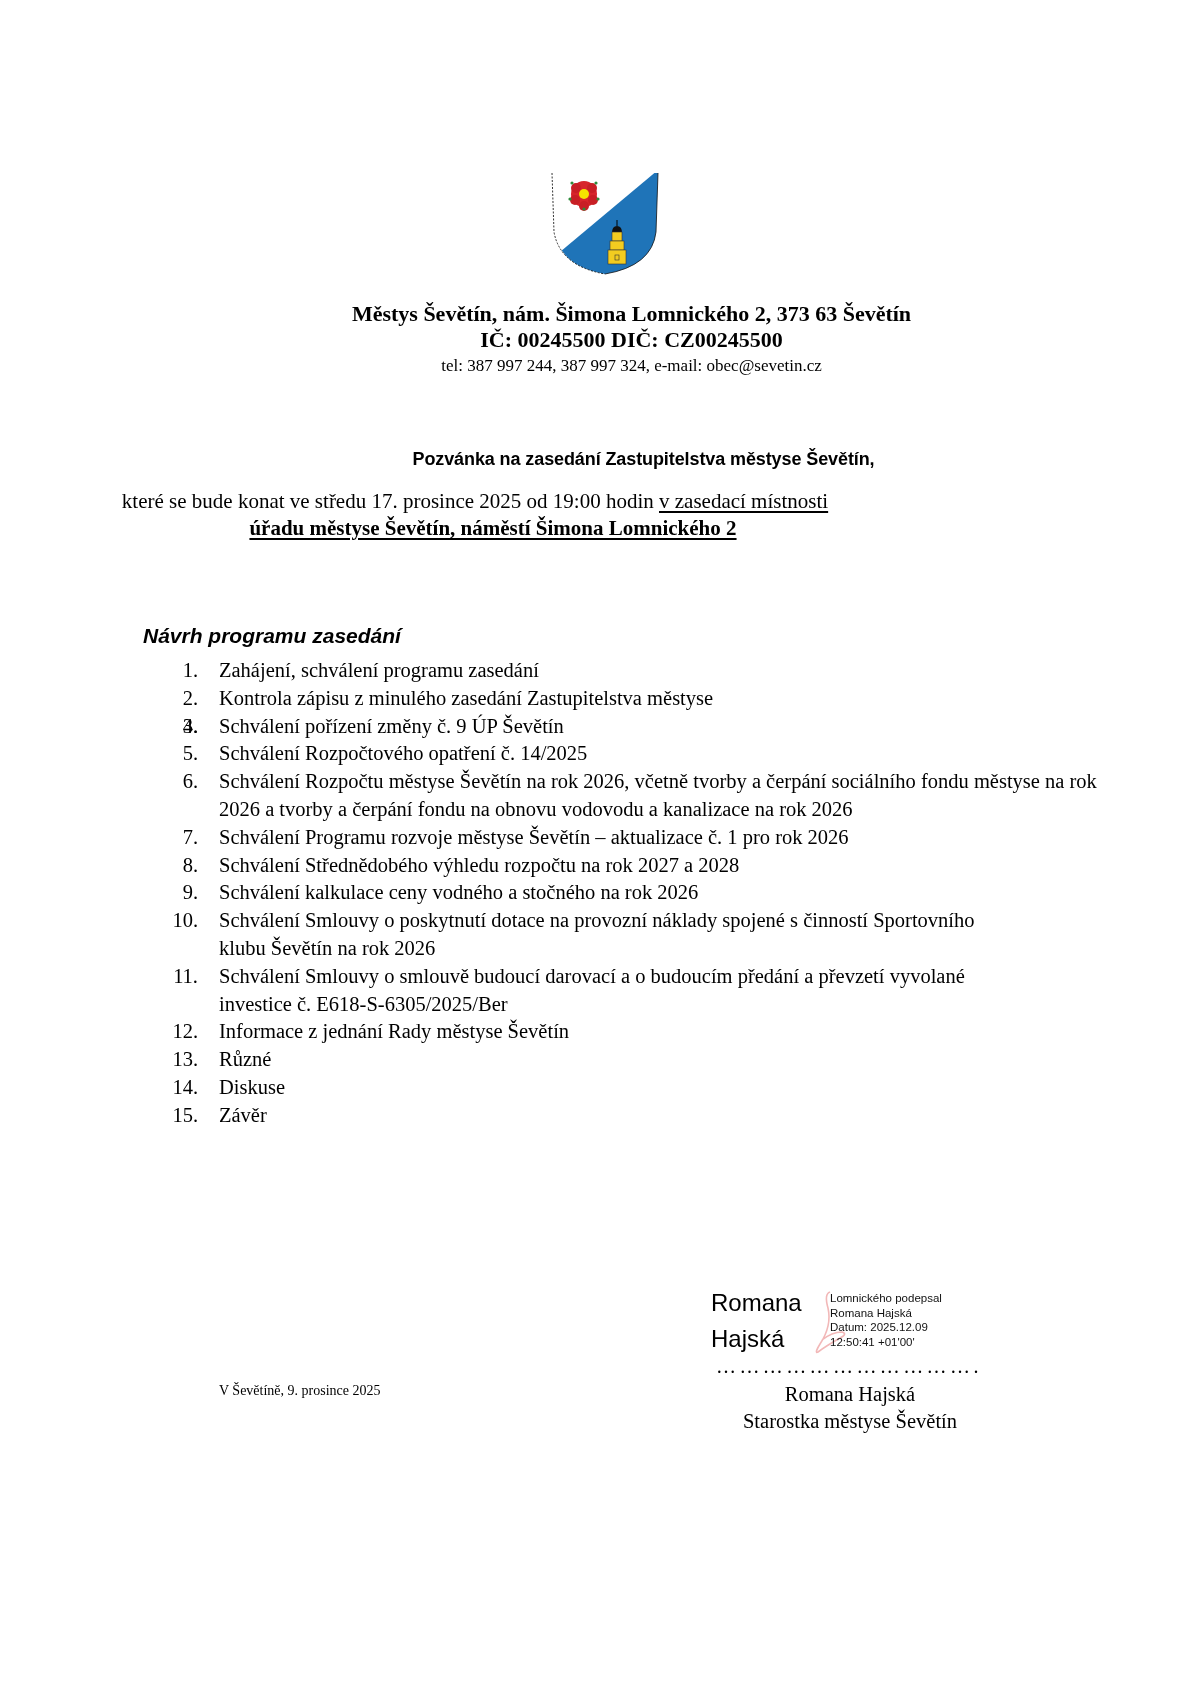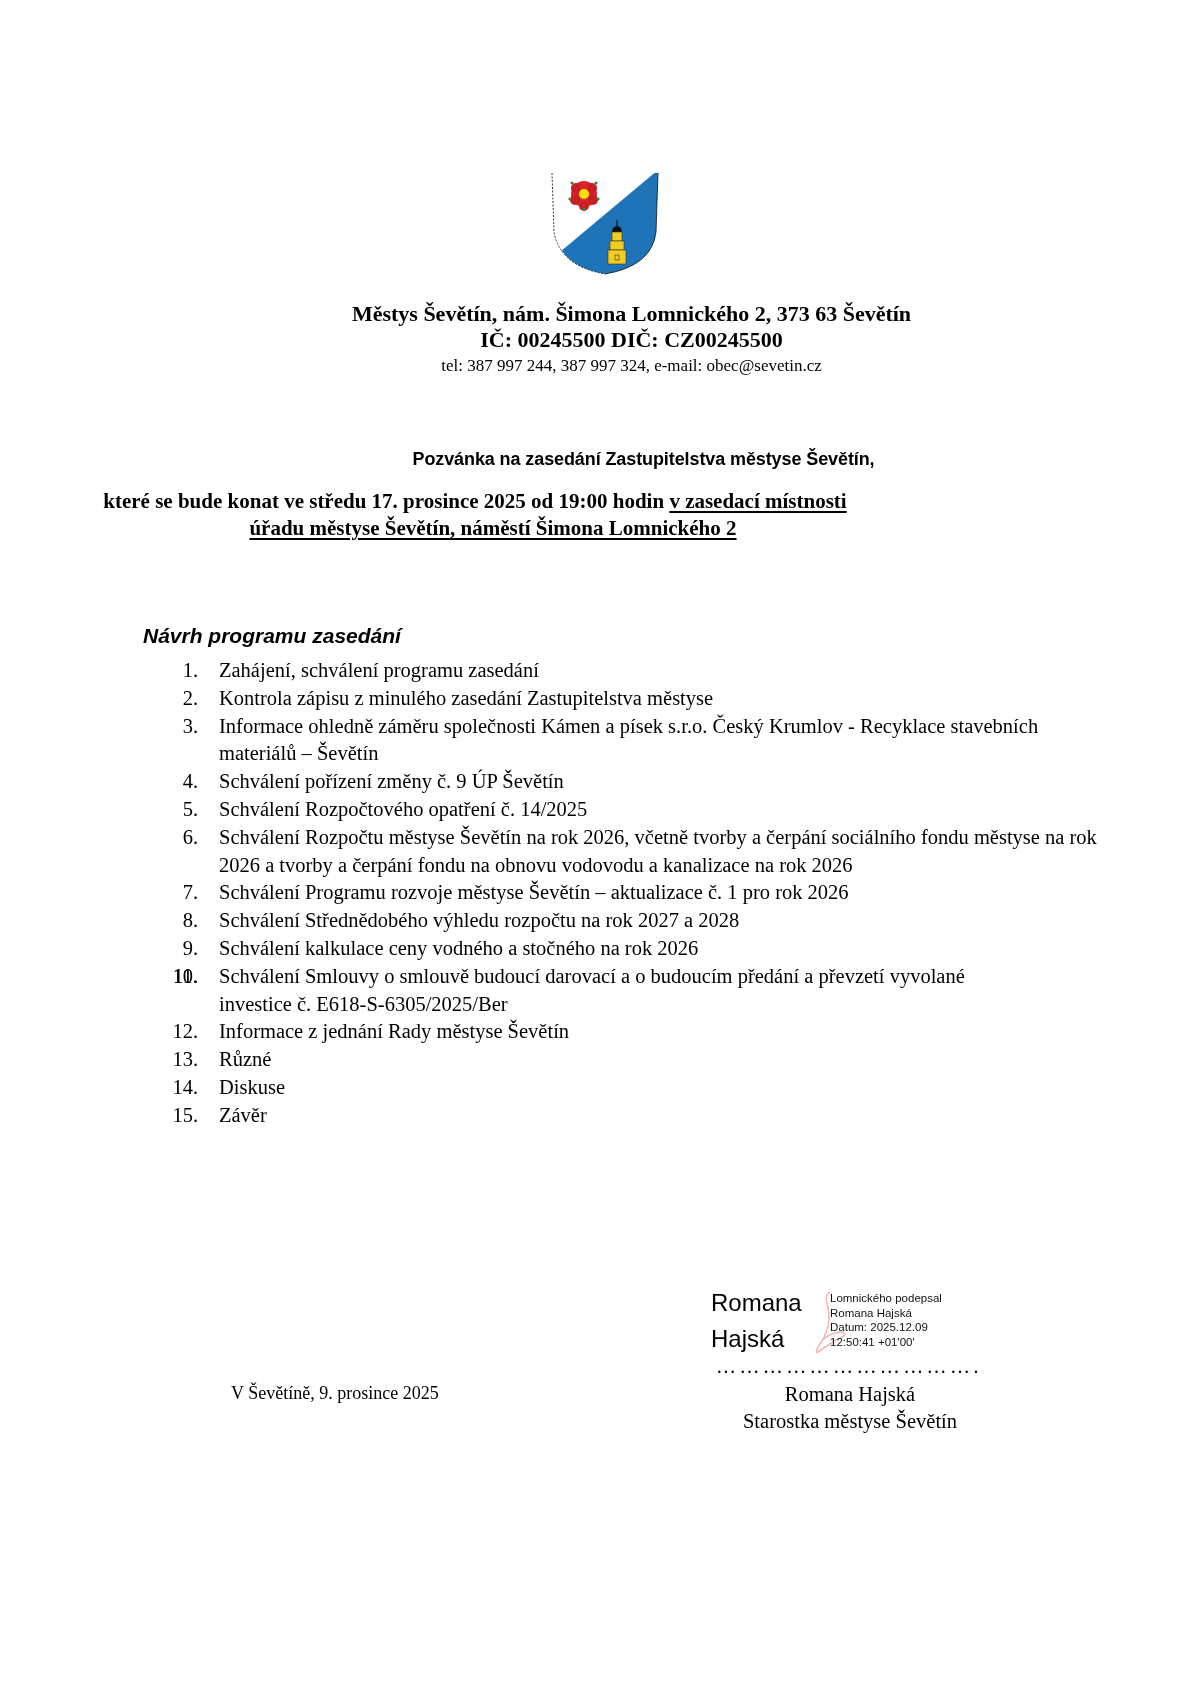--- a/index.html
+++ b/index.html
@@ -6,33 +6,33 @@
   body { width: 1191px; height: 1684px; position: relative; overflow: hidden; color: #000; }
   .serif { font-family: "Liberation Serif", "DejaVu Serif", serif; }
   .sans { font-family: "Liberation Sans", "DejaVu Sans", sans-serif; }
   .abs { position: absolute; }
   #logo { left: 548px; top: 170px; width: 114px; height: 106px; }
   .hdr { left: 0; width: 1191px; text-align: center; padding-left: 36px; }
   #hdr1 { top: 301px; font-size: 22px; font-weight: bold; }
   #hdr2 { top: 327px; font-size: 22px; font-weight: bold; }
   #hdr3 { top: 356px; font-size: 17px; }
   #title { top: 449px; font-size: 18px; font-weight: bold; left: 0; width: 1191px; text-align: center; letter-spacing: -0.1px; padding-left: 48px; }
-  #sub1 { top: 489px; font-size: 21px; font-weight: bold; left: 0; width: 950px; text-align: center; }
+  #sub1 { top: 489px; font-size: 21px; font-weight: normal; left: 0; width: 950px; text-align: center; }
   #sub2 { top: 516px; font-size: 21px; font-weight: bold; left: 0; width: 986px; text-align: center; }
   .u { text-decoration: underline; text-decoration-thickness: 2px; text-underline-offset: 3px; }
   #agenda-heading { left: 143px; top: 624px; font-size: 21px; font-weight: bold; font-style: italic; }
   #agenda { left: 0; top: 657px; width: 1191px; }
   .item { position: relative; font-size: 20.5px; line-height: 27.8px; }
   .num { position: absolute; left: 150px; width: 48px; text-align: right; }
   .txt { margin-left: 219px; width: 880px; }
   #sig-name-large { left: 711px; top: 1285px; font-size: 24px; line-height: 36px; }
   #sig-mark { left: 810px; top: 1288px; width: 40px; height: 72px; }
   #sig-details { left: 830px; top: 1291px; font-size: 11.5px; line-height: 14.5px; color: #111; }
   #dots { left: 716px; top: 1355px; font-size: 20px; letter-spacing: 3.4px; }
-  #place-date { left: 219px; top: 1383px; font-size: 18px; margin-left: 12px; }
+  #place-date { left: 219px; top: 1383px; font-size: 14px; }
   #signer-name { left: 700px; width: 300px; text-align: center; top: 1383px; font-size: 20.5px; }
   #signer-role { left: 700px; width: 300px; text-align: center; top: 1410px; font-size: 20.5px; }
 </style>
 </head>
 <body>
 
 <svg id="logo" class="abs" viewBox="0 0 114 106">
   <defs>
     <clipPath id="shield">
       <path d="M4,3 L110,3 L108,62 Q104,96 57,104 Q12,96 7,62 Z"></path>
@@ -83,21 +83,20 @@
   <div class="item">
       <span class="num">1.</span>
       <div class="txt">Zahájení, schválení programu zasedání</div>
     </div>
   <div class="item">
       <span class="num">2.</span>
       <div class="txt">Kontrola zápisu z minulého zasedání Zastupitelstva městyse</div>
     </div>
   <div class="item">
       <span class="num">3.</span>
-      <div class="txt" style="width:870px">Informace ohledně záměru společnosti Kámen a písek s.r.o. Český Krumlov - Recyklace stavebních materiálů – Ševětín</div>
     </div>
   <div class="item">
       <span class="num">4.</span>
       <div class="txt">Schválení pořízení změny č. 9 ÚP Ševětín</div>
     </div>
   <div class="item">
       <span class="num">5.</span>
       <div class="txt">Schválení Rozpočtového opatření č. 14/2025</div>
     </div>
   <div class="item">
@@ -111,20 +110,21 @@
   <div class="item">
       <span class="num">8.</span>
       <div class="txt">Schválení Střednědobého výhledu rozpočtu na rok 2027 a 2028</div>
     </div>
   <div class="item">
       <span class="num">9.</span>
       <div class="txt">Schválení kalkulace ceny vodného a stočného na rok 2026</div>
     </div>
   <div class="item">
       <span class="num">10.</span>
+      <div class="txt" style="width:790px">Schválení Smlouvy o poskytnutí dotace na provozní náklady spojené s činností Sportovního klubu Ševětín na rok 2026</div>
     </div>
   <div class="item">
       <span class="num">11.</span>
       <div class="txt" style="width:800px">Schválení Smlouvy o smlouvě budoucí darovací a o budoucím předání a převzetí vyvolané investice č. E618-S-6305/2025/Ber</div>
     </div>
   <div class="item">
       <span class="num">12.</span>
       <div class="txt">Informace z jednání Rady městyse Ševětín</div>
     </div>
   <div class="item">

